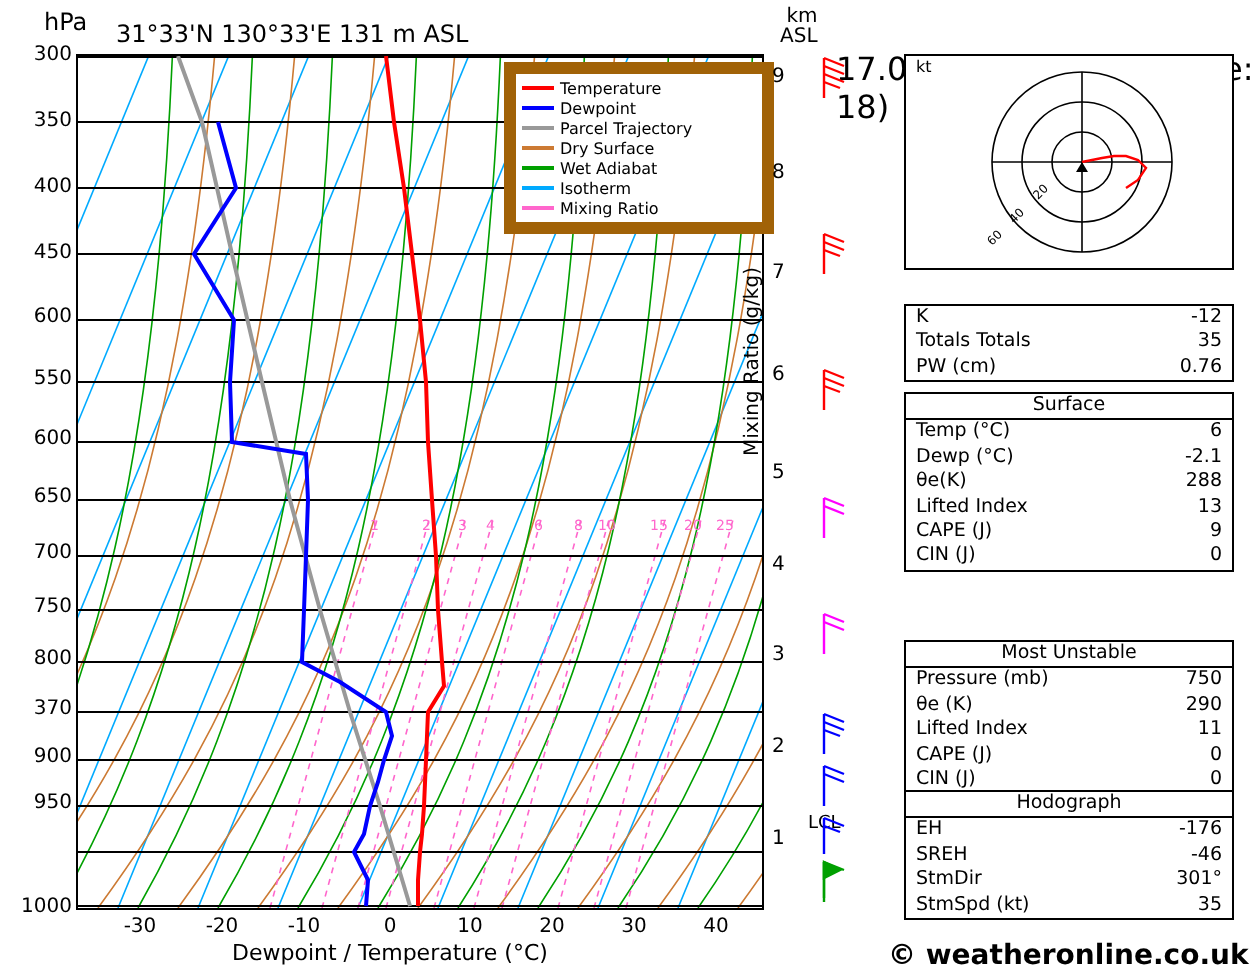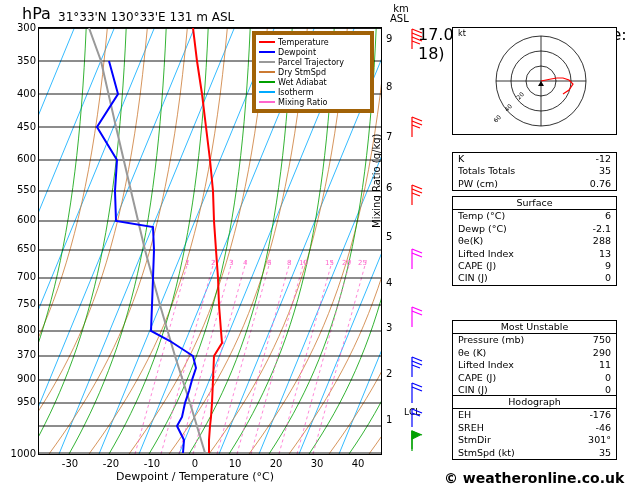--- a/index.html
+++ b/index.html
@@ -1,21 +1,21 @@
 <!DOCTYPE html>
 <html><head>
 <meta charset="utf-8">
 <style>
   html,body{margin:0;padding:0;}
   body{width:629px;height:486px;background:#ffffff;font-family:"DejaVu Sans","Liberation Sans",sans-serif;overflow:hidden;}
   .root{position:relative;width:629px;height:486px;}
   .abs{position:absolute;}
 
   
-  .hdr-hpa{left:22px;top:4px;font-size:16px;color:#000;}
+  .hdr-hpa{left:22px;top:4px;font-size:12px;color:#000;}
   .hdr-station{left:58px;top:10px;font-size:12px;color:#000;}
   .hdr-km{left:390px;top:4px;font-size:10px;color:#000;line-height:10px;text-align:right;}
   .hdr-date{left:418px;top:8px;font-size:16px;color:#000;margin-top:17px;}
 
   
   .plot{left:38px;top:27px;width:344px;height:428px;border:1px solid #000;box-sizing:border-box;background:#fff;overflow:hidden;}
   .plot svg{display:block;}
 
   
   .ylab{left:10px;font-size:10px;color:#000;text-align:right;width:26px;}
@@ -24,21 +24,21 @@
   .xtitle{left:116px;top:470px;font-size:11px;color:#000;}
 
   
   .kmlab{left:386px;font-size:10px;color:#000;}
   .lcl{left:384px;top:407px;font-size:9px;color:#000;margin-left:20px;}
 
   
   .mixtitle{position:absolute;left:371px;top:228px;font-size:10px;color:#000;transform:rotate(-90deg);transform-origin:left top;white-space:nowrap;}
 
   
-  .legend{left:252px;top:31px;width:122px;background:#fff;border:4px solid #a16207;padding:2px 3px;box-sizing:border-box;}
+  .legend{left:252px;top:31px;width:135px;background:#fff;border:6px solid #a16207;padding:2px 3px;box-sizing:border-box;}
   .legend-row{display:flex;align-items:center;height:10px;margin-bottom:0px;}
   .legend-line{width:16px;height:0;border-top-width:2px;border-top-style:solid;margin-right:3px;}
   .legend-txt{font-size:8px;color:#000;line-height:9px;}
 
   
   .hodo{left:452px;top:27px;width:165px;height:108px;border:1px solid #000;box-sizing:border-box;background:#fff;}
   .hodo-kt{left:458px;top:29px;font-size:8px;color:#000;}
 
   
   .tbl{left:452px;width:165px;border:1px solid #000;box-sizing:border-box;background:#fff;font-size:9.5px;color:#000;}
@@ -171,21 +171,21 @@
     <div class="legend-row">
       <span class="legend-line" style="border-color:#0000ff"></span>
       <span class="legend-txt">Dewpoint</span>
     </div>
     <div class="legend-row">
       <span class="legend-line" style="border-color:#999999"></span>
       <span class="legend-txt">Parcel Trajectory</span>
     </div>
     <div class="legend-row">
       <span class="legend-line" style="border-color:#cc7a33"></span>
-      <span class="legend-txt">Dry StmSpd</span>
+      <span class="legend-txt">Dry Surface</span>
     </div>
     <div class="legend-row">
       <span class="legend-line" style="border-color:#00a000"></span>
       <span class="legend-txt">Wet Adiabat</span>
     </div>
     <div class="legend-row">
       <span class="legend-line" style="border-color:#00aaff"></span>
       <span class="legend-txt">Isotherm</span>
     </div>
     <div class="legend-row">

